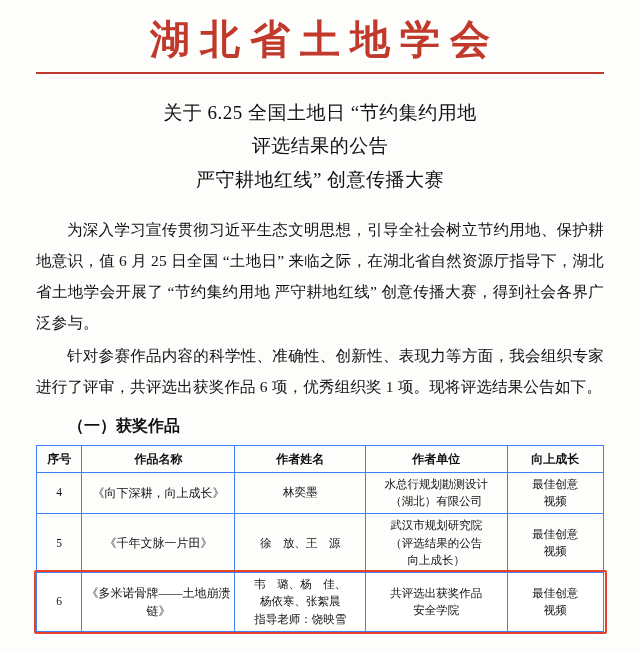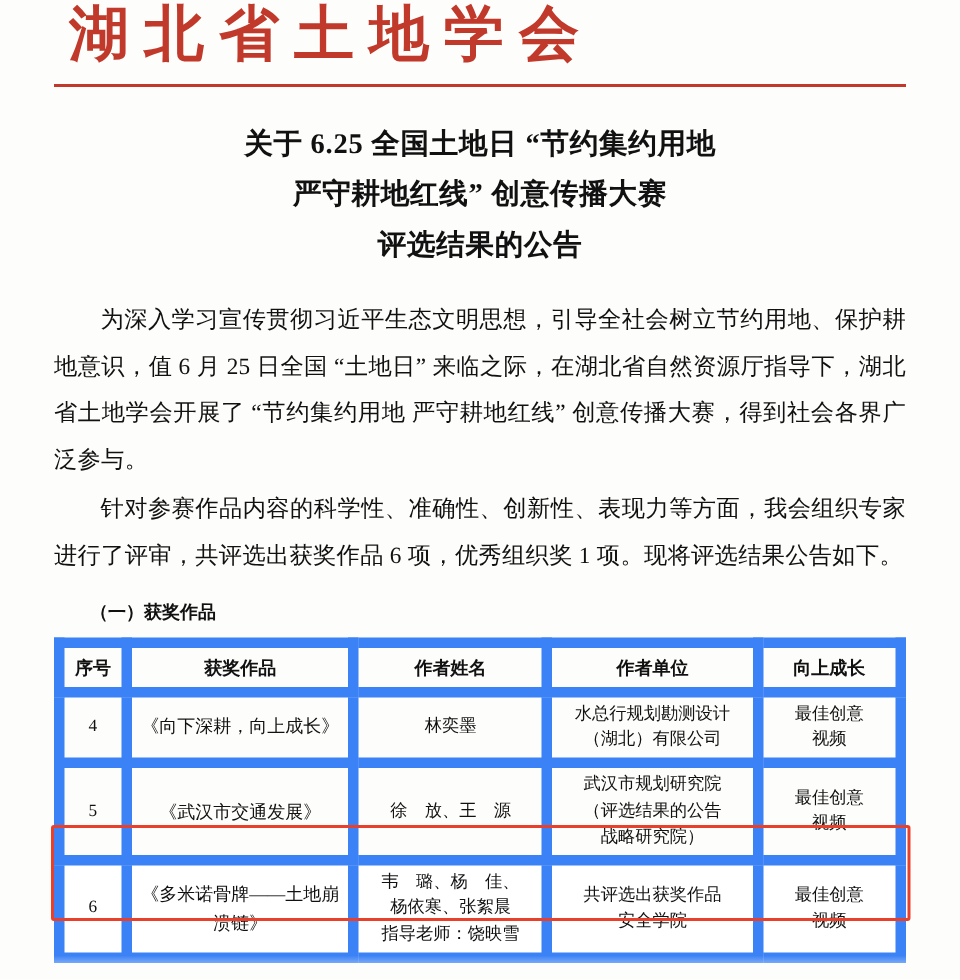--- a/index.html
+++ b/index.html
@@ -16,40 +16,42 @@
   }
   .page {
     position: relative;
     width: 640px;
     height: 653px;
     background: #fdfdfb;
     box-sizing: border-box;
     padding: 0 36px;
   }
   .masthead {
+    text-align: center;
+    padding-top: 16px;
   }
   .masthead-title {
     color: #c0392b;
     font-size: 40px;
     font-weight: bold;
     letter-spacing: 10px;
     font-family: "DejaVu Serif", "Liberation Serif", serif;
     line-height: 1.15;
     text-indent: 10px;
   }
   .masthead-rule {
     margin-top: 10px;
     height: 2px;
     background: #c0392b;
   }
   .doc-title {
     text-align: center;
     margin-top: 22px;
     font-size: 19px;
-    font-weight: bold;
+    font-weight: normal;
     line-height: 1.75;
     letter-spacing: 0.5px;
     color: #111;
   }
   .doc-title .line {
     display: block;
   }
   .body-text {
     margin-top: 18px;
     font-size: 15.5px;
@@ -57,38 +59,38 @@
     text-align: justify;
     letter-spacing: 0.2px;
     color: #111;
   }
   .body-text p {
     margin: 0 0 2px 0;
     text-indent: 2em;
   }
   .section-heading {
     margin-top: 14px;
-    font-size: 12px;
+    font-size: 16px;
     font-weight: bold;
     text-indent: 2em;
     color: #111;
   }
   .table-wrap {
     position: relative;
     margin-top: 8px;
   }
   table.award-table {
     width: 100%;
     border-collapse: collapse;
     font-size: 11.5px;
     table-layout: fixed;
   }
   table.award-table th,
   table.award-table td {
-    border: 7px solid #3b82f6;
+    border: 1px solid #3b82f6;
     text-align: center;
     vertical-align: middle;
     padding: 3px 2px;
     line-height: 1.5;
     color: #111;
   }
   table.award-table th {
     font-weight: bold;
     font-size: 12px;
     padding: 4px 2px;
@@ -128,22 +130,22 @@
 
 <div class="page">
 
   <div class="masthead">
     <div class="masthead-title">湖北省土地学会</div>
     <div class="masthead-rule"></div>
   </div>
 
   <div class="doc-title">
     <span class="line">关于 6.25 全国土地日 “节约集约用地</span>
+    <span class="line">评选结果的公告</span>
     <span class="line">严守耕地红线” 创意传播大赛</span>
-    <span class="line">评选结果的公告</span>
   </div>
 
   <div class="body-text">
     <p>为深入学习宣传贯彻习近平生态文明思想，引导全社会树立节约用地、保护耕地意识，值 6 月 25 日全国 “土地日” 来临之际，在湖北省自然资源厅指导下，湖北省土地学会开展了 “节约集约用地 严守耕地红线” 创意传播大赛，得到社会各界广泛参与。</p>
     <p>针对参赛作品内容的科学性、准确性、创新性、表现力等方面，我会组织专家进行了评审，共评选出获奖作品 6 项，优秀组织奖 1 项。现将评选结果公告如下。</p>
   </div>
 
   <div class="section-heading">（一）获奖作品</div>
 
   <div class="table-wrap">
@@ -151,21 +153,21 @@
       <colgroup>
         <col class="col-no">
         <col class="col-work">
         <col class="col-author">
         <col class="col-org">
         <col class="col-prize">
       </colgroup>
       <thead>
         <tr>
           <th>序号</th>
-          <th>获奖作品</th>
+          <th>作品名称</th>
           <th>作者姓名</th>
           <th>作者单位</th>
           <th>向上成长</th>
         </tr>
       </thead>
       <tbody>
           <tr>
             <td>4</td>
             <td><span class="work-name">《向下深耕，向上成长》</span></td>
             <td class="cell-multiline">
@@ -175,28 +177,28 @@
               <span>水总行规划勘测设计</span>
               <span>（湖北）有限公司</span>
             </td>
             <td class="cell-multiline">
               <span>最佳创意</span>
               <span>视频</span>
             </td>
           </tr>
           <tr>
             <td>5</td>
-            <td><span class="work-name">《武汉市交通发展》</span></td>
+            <td><span class="work-name">《千年文脉一片田》</span></td>
             <td class="cell-multiline">
               <span>徐　放、王　源</span>
             </td>
             <td class="cell-multiline">
               <span>武汉市规划研究院</span>
               <span>（评选结果的公告</span>
-              <span>战略研究院）</span>
+              <span>向上成长）</span>
             </td>
             <td class="cell-multiline">
               <span>最佳创意</span>
               <span>视频</span>
             </td>
           </tr>
           <tr class="highlight-row">
             <td>6</td>
             <td><span class="work-name">《多米诺骨牌——土地崩溃链》</span></td>
             <td class="cell-multiline">

